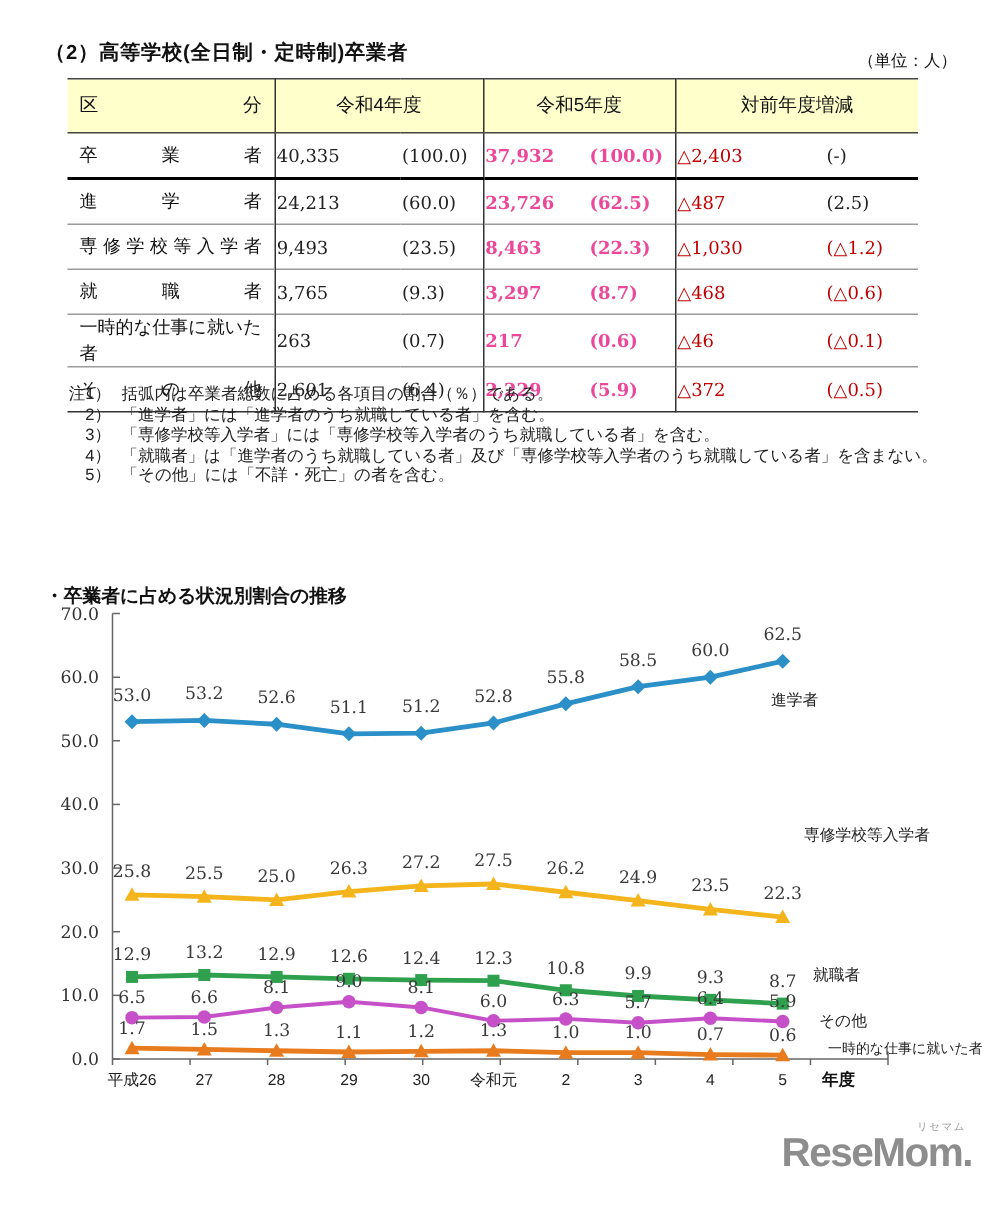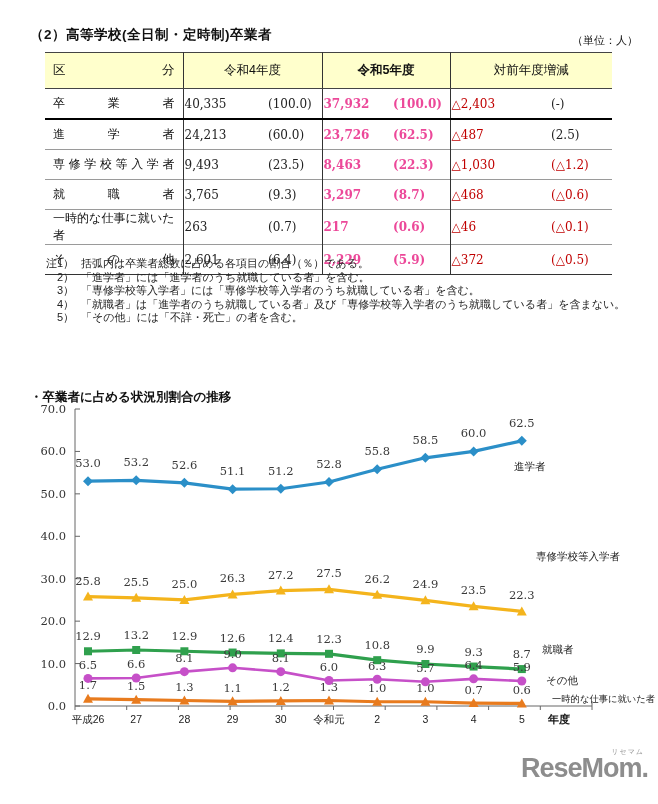--- a/index.html
+++ b/index.html
@@ -3,21 +3,21 @@
 <meta charset="utf-8">
 <style>
   html,body{margin:0;padding:0;background:#fff;}
   #page{position:relative;width:658px;height:804px;background:#fff;overflow:hidden;
         font-family:"Liberation Sans","DejaVu Sans",sans-serif;color:#111;}
   .title{position:absolute;left:30px;top:10px;font-size:13.5px;font-weight:bold;letter-spacing:.5px;margin-top:16px;}
   .unit{position:absolute;right:20px;top:33px;font-size:11px;}
   table.summary{position:absolute;left:45px;top:52px;width:567px;border-collapse:collapse;table-layout:fixed;}
   table.summary thead th{background:var(--hdr,#ffffcc);border-top:1.5px solid #444;border-bottom:1px solid #444;
         height:33px;font-size:12.5px;font-weight:normal;}
-  table.summary thead th.boldcol{font-weight:bold;}
+  table.summary thead th.boldcol{font-weight:normal;}
   .vline{border-right:1px solid #333;}
   table.summary td{height:27px;font-size:12px;}
   table.summary tbody tr td{border-top:1px solid #9a9a9a;}
   table.summary tbody tr:first-child td{border-top:none;}
   table.summary tbody tr:nth-child(2) td{border-top:2.4px solid #000;}
   table.summary tbody tr:last-child td{border-bottom:1.5px solid #333;}
   td.num{font-family:"DejaVu Serif","Liberation Serif",serif;text-align:left;padding-right:9px;color:#222;}
   td.bold{font-weight:bold;color:#ec4899;}
   .red{color:var(--neg,#c00000) !important;margin-left:36px;}
   .jlabel{text-align:justify;text-align-last:justify;padding:0 8px;}

